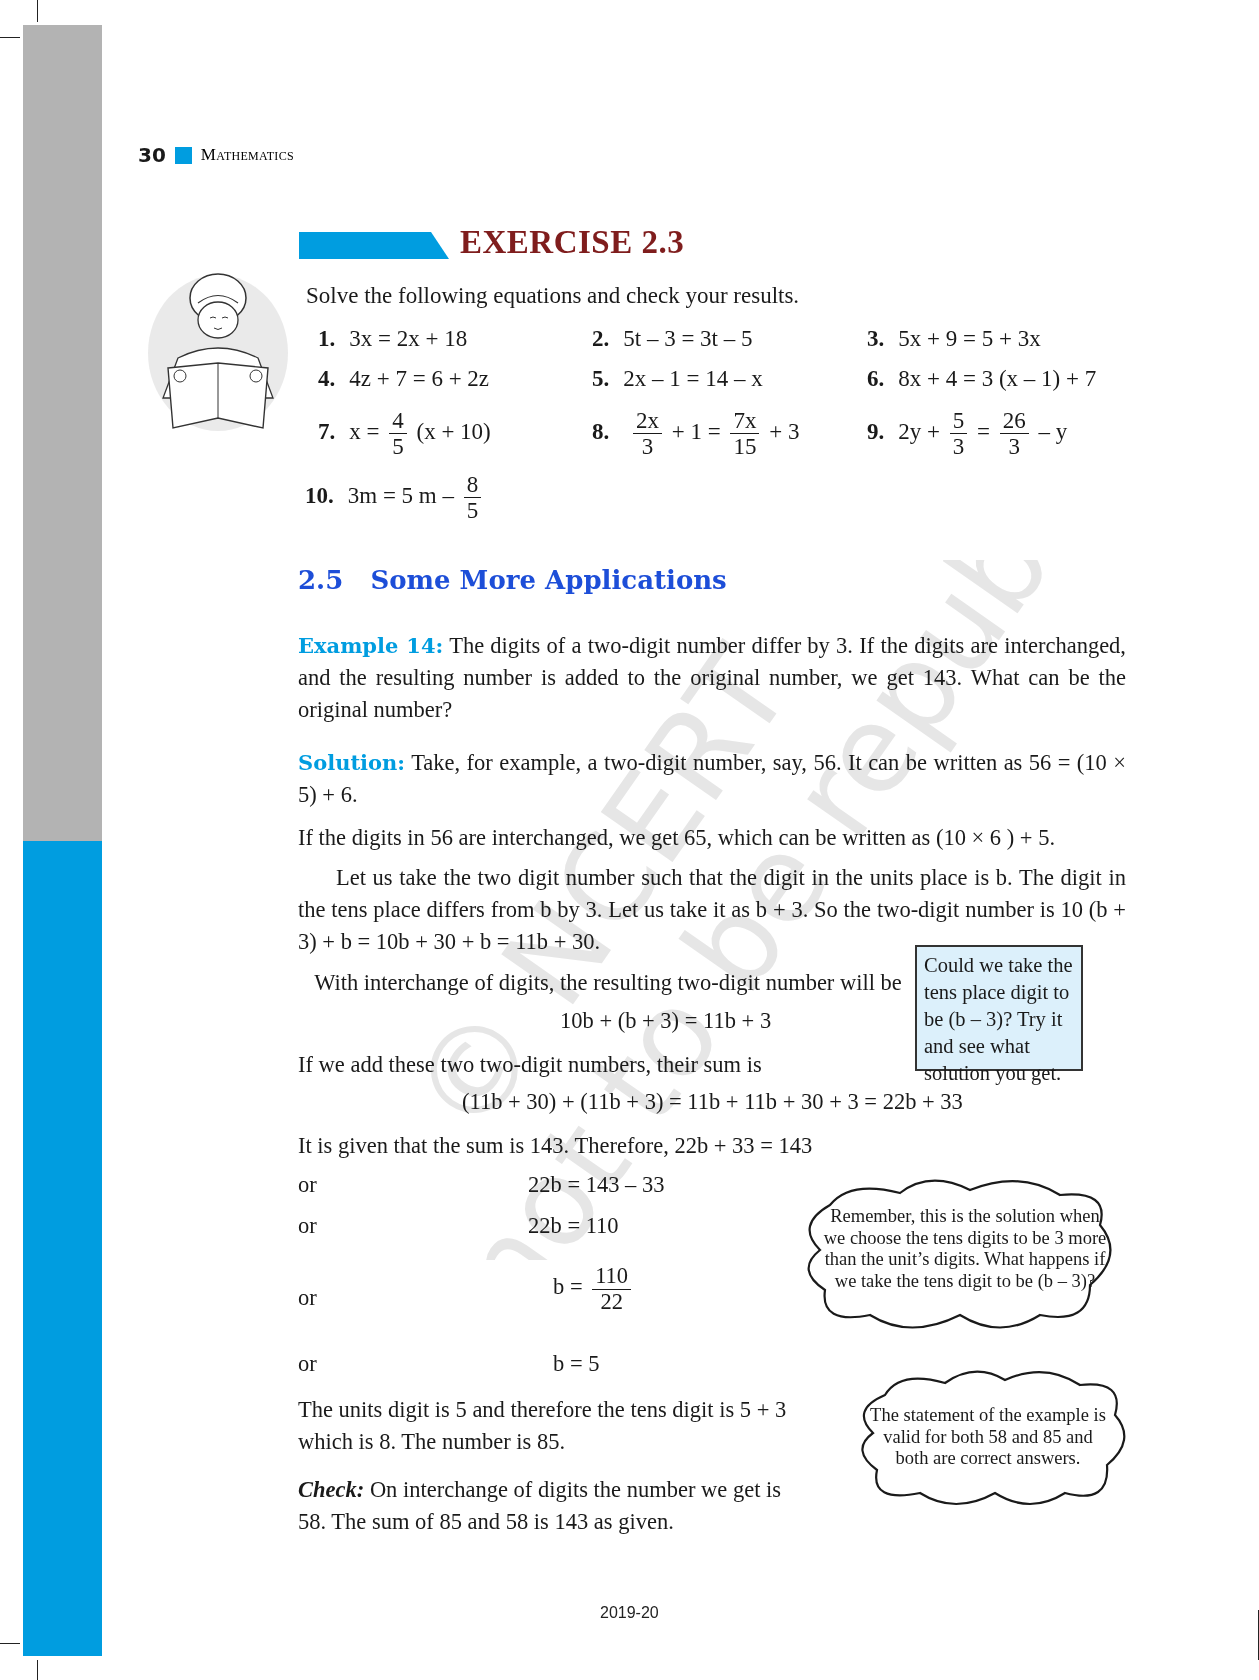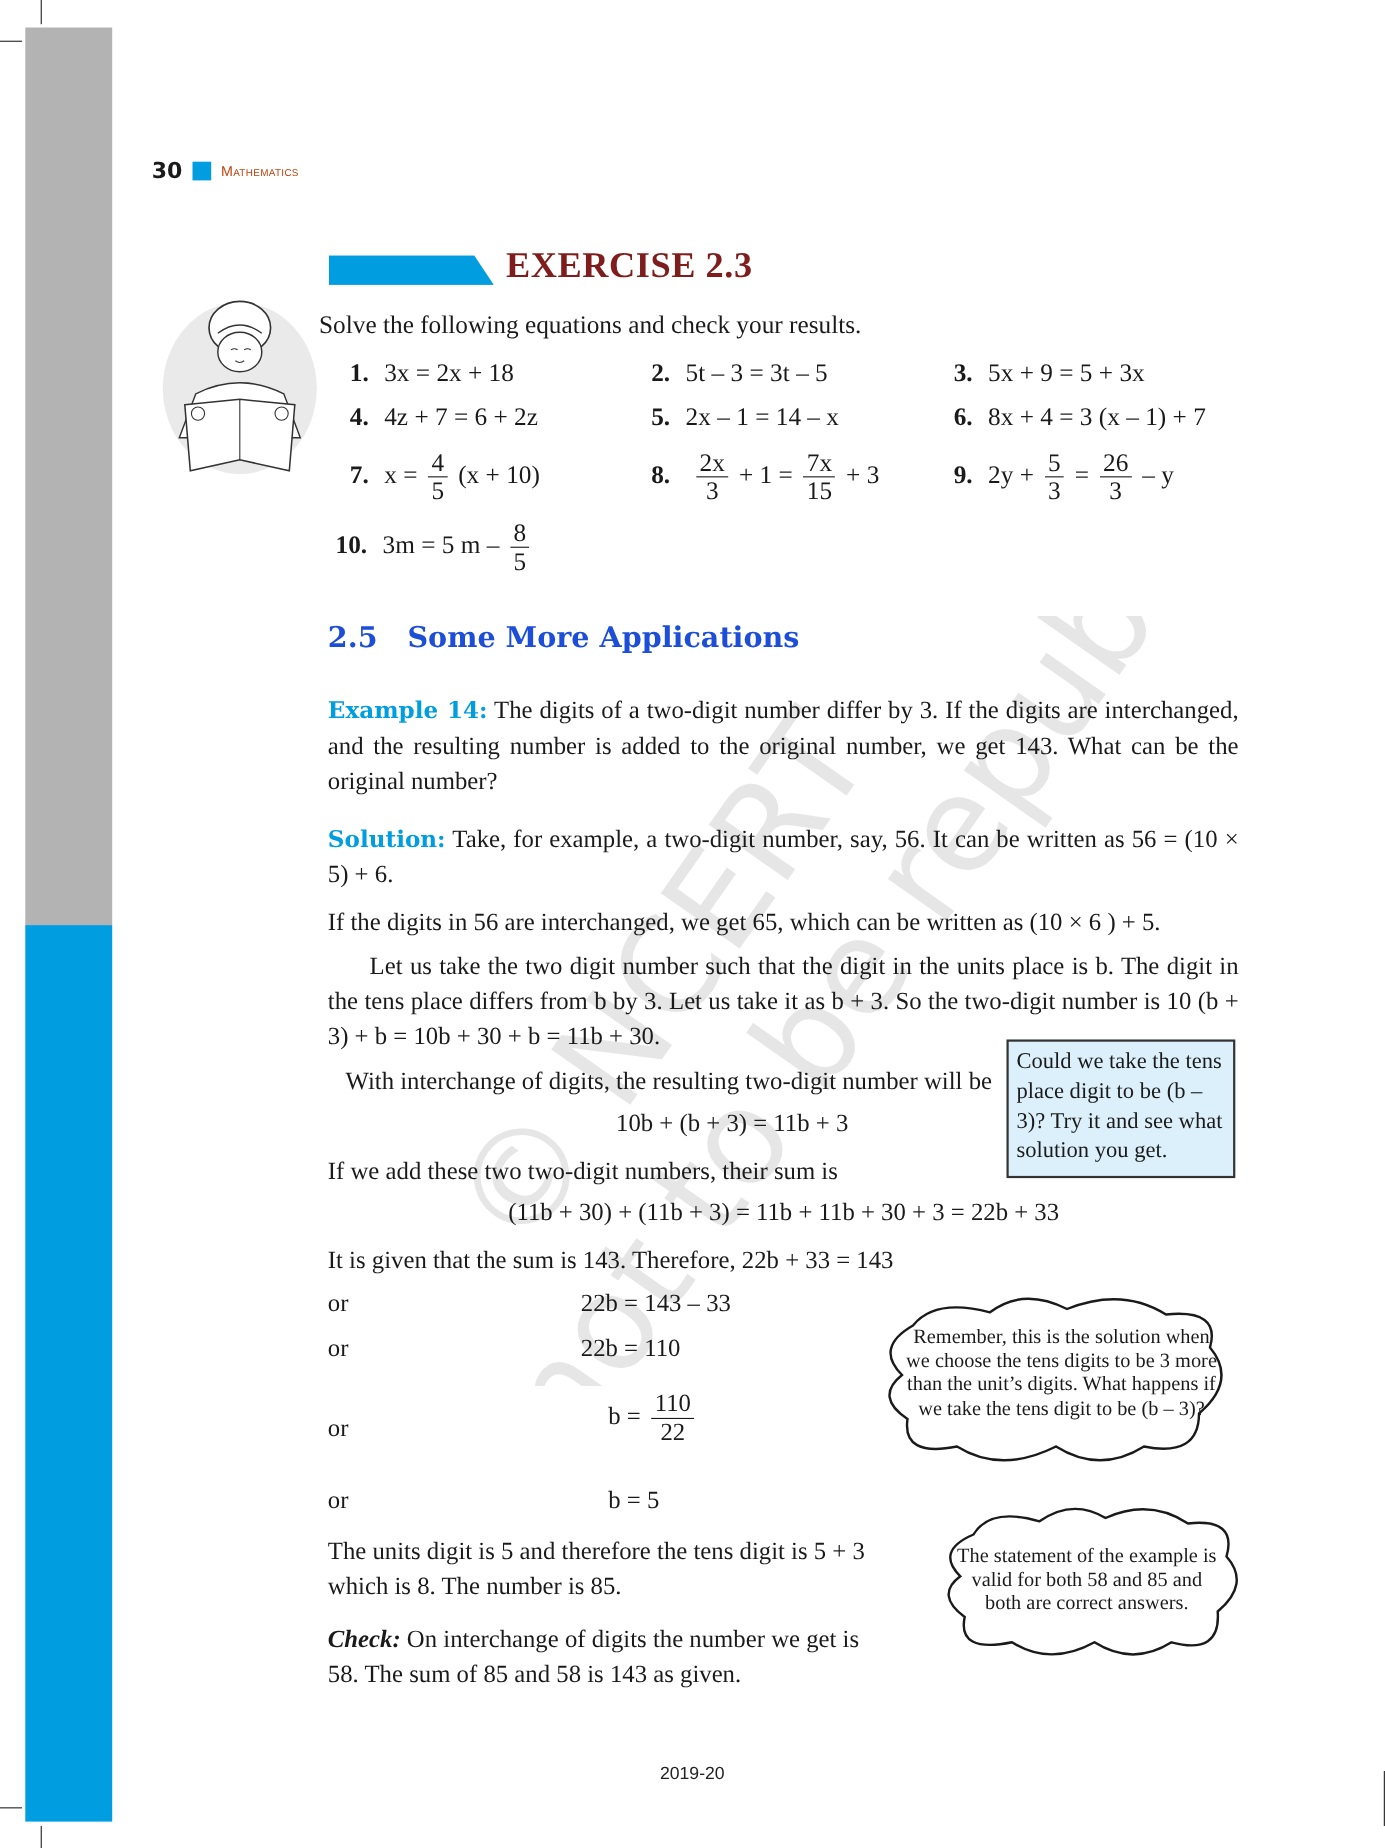--- a/index.html
+++ b/index.html
@@ -4,36 +4,36 @@
   <style>
     html, body { margin: 0; padding: 0; background: #ffffff; }
     body { width: 1259px; height: 1680px; position: relative; overflow: hidden;
            font-family: "Liberation Serif", "DejaVu Serif", serif; color: #1a1a1a; }
     .crop { position: absolute; background: #222; }
     .side-grey { position: absolute; left: 23px; top: 25px; width: 79px; height: 816px; background: #b3b3b3; }
     .side-blue { position: absolute; left: 23px; top: 841px; width: 79px; height: 815px; background: #009de0; }
     .hdr { position: absolute; left: 138px; top: 143px; display: flex; align-items: center; gap: 9px; }
     .hdr .pg { font-family: "DejaVu Sans", sans-serif; font-weight: bold; font-size: 20px; color: #1a1a1a; }
     .hdr .sq { width: 17px; height: 17px; background: #009de0; }
-    .hdr .ttl { font-family: Liberation Sans, sans-serif; font-size: 13px; letter-spacing: 0.3px; color: #c2410c; font-variant: small-caps; }
+    .hdr .ttl { font-family: Liberation Serif, serif; font-size: 17px; letter-spacing: 0.3px; color: #000000; font-variant: small-caps; }
     .ex-bar { position: absolute; left: 299px; top: 232px; width: 150px; height: 27px; background: #009de0;
               clip-path: polygon(0 0, 88% 0, 100% 100%, 0 100%); }
     .ex-title { position: absolute; left: 460px; top: 224px; font-size: 33px; font-weight: bold; color: #7f1d1d; letter-spacing: 0.5px; }
     .girl { position: absolute; left: 138px; top: 258px; width: 165px; height: 180px; }
-    .intro { position: absolute; left: 290px; top: 283px; font-size: 23px; }
+    .intro { position: absolute; left: 306px; top: 283px; font-size: 23px; }
     .q { position: absolute; font-size: 23px; white-space: nowrap; }
     .q .n { font-weight: bold; margin-right: 14px; }
     .frac { display: inline-flex; flex-direction: column; align-items: center; vertical-align: middle; margin: 0 4px; line-height: 1.1; }
     .frac .num { border-bottom: 1.4px solid #1a1a1a; padding: 0 3px; }
     .frac .den { padding: 0 3px; }
     .sec { position: absolute; left: 298px; top: 565px; font-family: "DejaVu Serif", serif; font-weight: bold; font-size: 26px; color: #1d4ed8; }
     .para { position: absolute; left: 298px; width: 828px; font-size: 22.5px; line-height: 32px; text-align: justify; }
     .lbl { font-family: "DejaVu Serif", serif; font-weight: bold; color: #009de0; font-size: 21px; }
     .center { position: absolute; font-size: 22.5px; white-space: nowrap; }
-    .note-box { position: absolute; left: 915px; top: 945px; width: 208px; height: 126px; box-sizing: border-box;
+    .note-box { position: absolute; left: 915px; top: 945px; width: 168px; height: 126px; box-sizing: border-box;
                 background: #dcf0fb; border: 2px solid #333; padding: 5px 7px; font-size: 20.5px; line-height: 27px; }
     .cloud { position: absolute; }
     .cloud-text { position: absolute; text-align: center; font-size: 18.5px; line-height: 21.5px; }
     .watermark { position: absolute; left: 250px; top: 560px; width: 900px; height: 700px; pointer-events: none; }
     .footer { position: absolute; left: 600px; top: 1604px; font-family: "Liberation Sans", sans-serif; font-size: 16px; color: #222; }
   </style>
 </head>
 <body>
 
 <div class="crop" style="left:37px;top:0;width:1px;height:22px;"></div>

